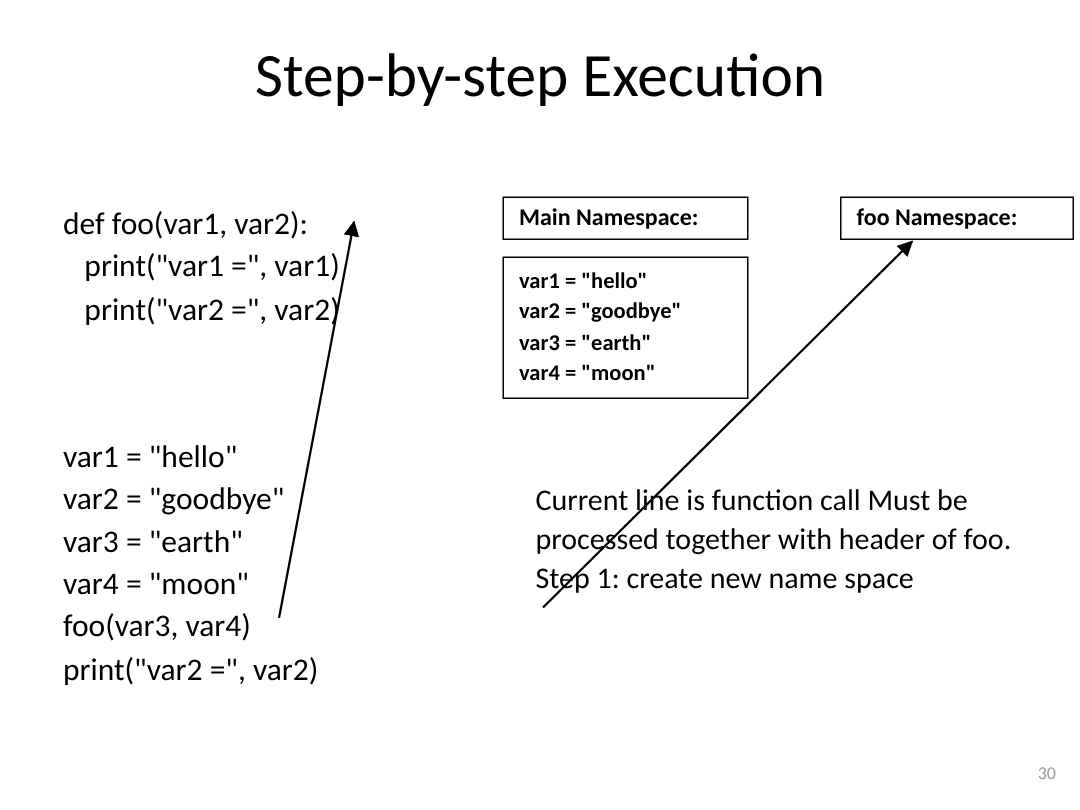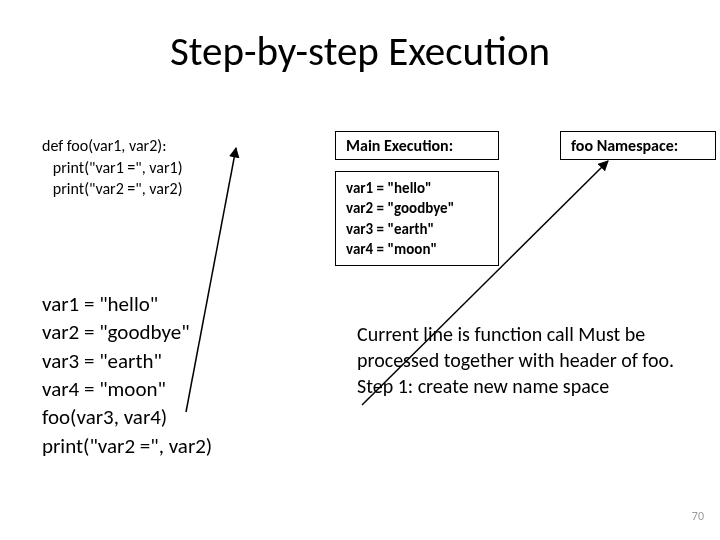--- a/index.html
+++ b/index.html
@@ -24,21 +24,21 @@
     left: 0;
     width: 720px;
     text-align: center;
     font-size: 41px;
     font-weight: 400;
   }
   .code-top {
     position: absolute;
     top: 135px;
     left: 42px;
-    font-size: 16px;
+    font-size: 21px;
     line-height: 1.35;
     white-space: pre;
   }
   .code-bottom {
     position: absolute;
     top: 290px;
     left: 42px;
     font-size: 21px;
     line-height: 1.35;
     white-space: pre;
@@ -109,35 +109,35 @@
    print("var2 =", var2)</div>
 
 <div class="code-bottom">var1 = "hello"
 var2 = "goodbye"
 var3 = "earth"
 var4 = "moon"
 foo(var3, var4)
 print("var2 =", var2)</div>
 
 <div class="box main-ns">
-  <span>Main Execution:</span>
+  <span>Main Namespace:</span>
 </div>
 <div class="box foo-ns">
   <span>foo Namespace:</span>
 </div>
 <div class="vars-box">var1 = "hello"
 var2 = "goodbye"
 var3 = "earth"
 var4 = "moon"</div>
 
 <div class="annotation">Current line is function call
 Must be processed together with header of foo.
 Step 1: create new name space</div>
 
-<div class="slidenum">70</div>
+<div class="slidenum">30</div>
 
 <svg class="arrows">
   <defs>
     <marker id="ah" viewBox="0 0 10 10" refX="9" refY="5" markerWidth="7" markerHeight="7" orient="auto-start-reverse">
       <path d="M 0 0 L 10 5 L 0 10 z" fill="#000"></path>
     </marker>
   </defs>
 
   <line x1="186" y1="412" x2="236" y2="148" stroke="#000" stroke-width="1.5" marker-end="url(#ah)"></line>
 

